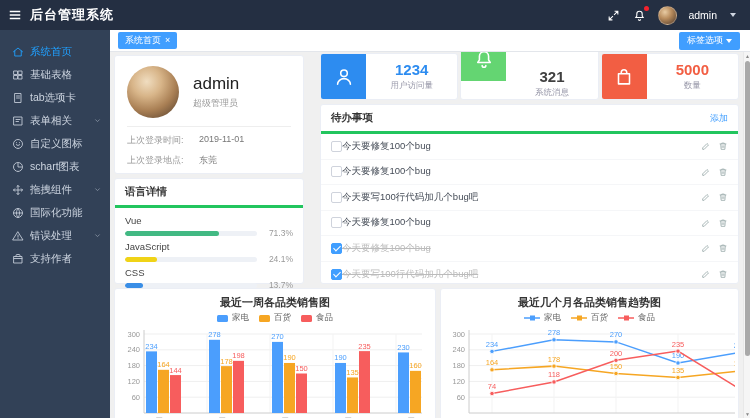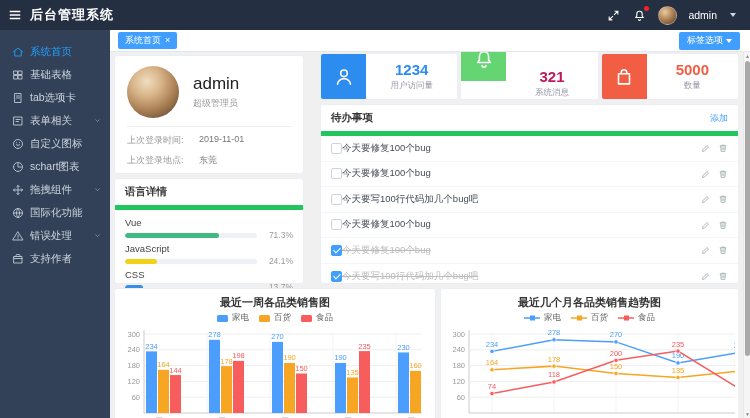--- a/index.html
+++ b/index.html
@@ -42,21 +42,21 @@
   .avatar-lg { width:52px; height:52px; border-radius:50%; flex:0 0 auto;
     background:radial-gradient(circle at 38% 30%, #f0ddc0 0%, #d8b589 30%, #a97f54 60%, #6e5238 85%, #4e3a28 100%); }
   .profile-name { font-size:17px; color:#222; }
   .profile-role { font-size:9px; color:#999; margin-top:3px; }
   .profile-field { display:flex; font-size:9px; margin-top:7px; }
   .profile-field .pl { color:#999; width:72px; }
   .profile-field .pv { color:#777; }
 
   
   .lang-card { left:4px; top:126px; width:190px; height:106px; }
-  .card-head { padding:6px 10px; font-size:10.5px; font-weight:bold; color:#333; border-bottom:5px solid #22c55e; display:flex; align-items:center; }
+  .card-head { padding:6px 10px; font-size:10.5px; font-weight:bold; color:#333; border-bottom:3px solid #22c55e; display:flex; align-items:center; }
   .lang-body { padding:4px 10px; }
   .lang-row { margin-top:3px; }
   .lang-name { font-size:9.5px; color:#444; }
   .lang-line { display:flex; align-items:center; gap:6px; margin-top:2px; }
   .lang-track { flex:1; height:5px; background:#eef1f6; border-radius:3px; overflow:hidden; }
   .lang-fill { height:100%; border-radius:3px; }
   .lang-pct { font-size:8.5px; color:#999; width:30px; text-align:right; }
 
   
   .stats-row { position:absolute; left:210px; top:3px; width:419px; height:45px; display:flex; gap:2px;align-items:flex-end; }
@@ -310,21 +310,21 @@
           <div class="stat-label">用户访问量</div>
         </div>
       </div>
       <div class="stat-card">
         <div class="stat-icon" style="background: rgb(100, 213, 114);">
           <svg width="22" height="22" viewBox="0 0 24 24" fill="none" stroke="#fff" stroke-width="1.7" stroke-linecap="round" stroke-linejoin="round">
             <path d="M12 4a5 5 0 0 1 5 5v4l1.8 2.8H5.2L7 13V9a5 5 0 0 1 5-5z M10 19a2 2 0 0 0 4 0"></path>
           </svg>
         </div>
         <div class="stat-info">
-          <div class="stat-value" style="color: #be185d; margin-top: 32px;">321</div>
+          <div class="stat-value" style="color: #404040; margin-top: 32px;">321</div>
           <div class="stat-label">系统消息</div>
         </div>
       </div>
       <div class="stat-card">
         <div class="stat-icon" style="background: rgb(242, 94, 67);">
           <svg width="22" height="22" viewBox="0 0 24 24" fill="none" stroke="#fff" stroke-width="1.7" stroke-linecap="round" stroke-linejoin="round">
             <path d="M6 8.5h12v11H6z M9 8.5V7a3 3 0 0 1 6 0v1.5"></path>
           </svg>
         </div>
         <div class="stat-info">

